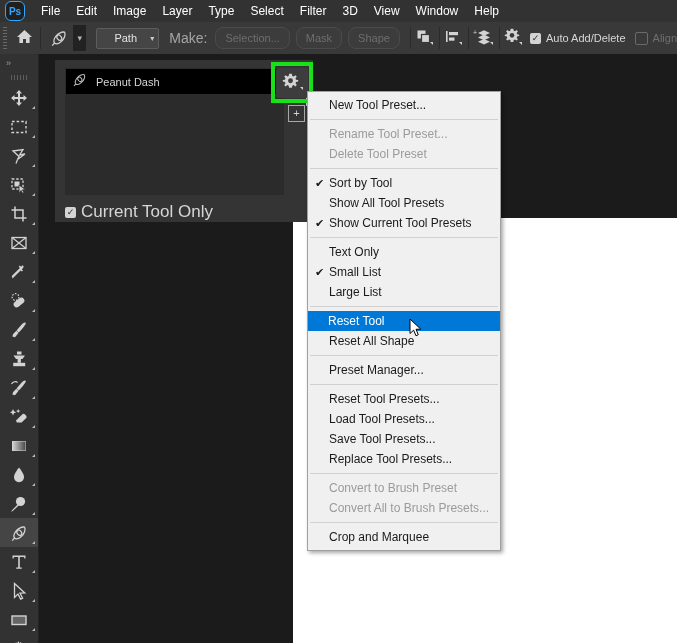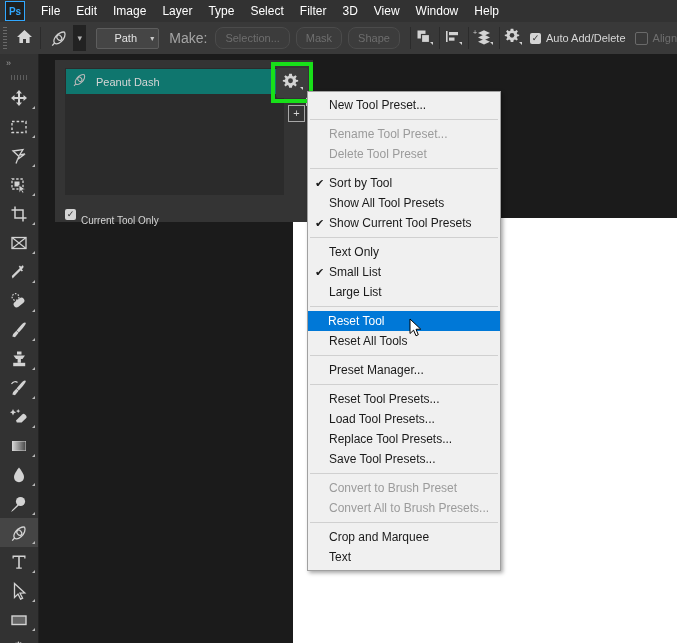--- a/index.html
+++ b/index.html
@@ -11,21 +11,21 @@
   }
   #app{position:relative;width:677px;height:643px;}
 
   
   .menubar{
     position:absolute;left:0;top:0;width:677px;height:22px;
     background:#323232;display:flex;align-items:center;
   }
   .ps-logo{
     width:18px;height:18px;margin-left:5px;margin-right:8px;
-    border:1px solid #31a8ff;border-radius:0;background:#1f1f1f;
+    border:1px solid #31a8ff;border-radius:6px;background:#1f1f1f;
     color:#31a8ff;font-size:10px;font-weight:bold;
     display:flex;align-items:center;justify-content:center;
     font-family:"Liberation Sans", sans-serif;
   }
   .menubar .mi{
     color:#ffffff;font-size:12px;padding:2px 8px;white-space:nowrap;
   }
 
   
   .optionsbar{
@@ -95,28 +95,28 @@
   
   .panel{
     position:absolute;left:55px;top:60px;width:258px;height:162px;background:#343434;
     box-sizing:border-box;
   }
   .preset-list{
     position:absolute;left:10px;top:8px;width:219px;height:127px;background:#2b2b2b;
     border:1px solid #2b2b2b;box-sizing:border-box;
   }
   .preset-row{
-    height:25px;background:#0f766e;display:flex;align-items:center;padding-left:6px;
+    height:25px;background:#000000;display:flex;align-items:center;padding-left:6px;
     box-sizing:border-box;
   }
   .preset-row .pname{color:#d6d6d6;font-size:11px;margin-left:8px;}
   .panel-bottom{
     position:absolute;left:10px;top:142px;display:flex;align-items:center;
   }
-  .panel-bottom .lbl{color:#d6d6d6;font-size:10px;margin-top:13px;}
+  .panel-bottom .lbl{color:#d6d6d6;font-size:17px;}
   .gear-btn{
     position:absolute;left:276px;top:68px;width:32px;height:30px;background:#3d3d3d;
     border-radius:2px;display:flex;align-items:center;justify-content:center;
   }
   .green-box{
     position:absolute;left:271px;top:62px;width:42px;height:41px;
     border:4px solid #18e019;box-sizing:border-box;
   }
   .newpreset-btn{
     position:absolute;left:288px;top:105px;width:15px;height:15px;
@@ -545,61 +545,57 @@
           <span class="chk"></span>
           <span class="txt">Large List</span>
         </div>
         <div class="ctx-sep"></div>
         <div class="ctx-item sel">
           <span class="chk"></span>
           <span class="txt">Reset Tool</span>
         </div>
         <div class="ctx-item">
           <span class="chk"></span>
-          <span class="txt">Reset All Tools</span>
+          <span class="txt">Reset All Shape</span>
         </div>
         <div class="ctx-sep"></div>
         <div class="ctx-item">
           <span class="chk"></span>
           <span class="txt">Preset Manager...</span>
         </div>
         <div class="ctx-sep"></div>
         <div class="ctx-item">
           <span class="chk"></span>
           <span class="txt">Reset Tool Presets...</span>
         </div>
         <div class="ctx-item">
           <span class="chk"></span>
           <span class="txt">Load Tool Presets...</span>
         </div>
         <div class="ctx-item">
           <span class="chk"></span>
+          <span class="txt">Save Tool Presets...</span>
+        </div>
+        <div class="ctx-item">
+          <span class="chk"></span>
           <span class="txt">Replace Tool Presets...</span>
         </div>
-        <div class="ctx-item">
-          <span class="chk"></span>
-          <span class="txt">Save Tool Presets...</span>
-        </div>
         <div class="ctx-sep"></div>
         <div class="ctx-item disabled">
           <span class="chk"></span>
           <span class="txt">Convert to Brush Preset</span>
         </div>
         <div class="ctx-item disabled">
           <span class="chk"></span>
           <span class="txt">Convert All to Brush Presets...</span>
         </div>
         <div class="ctx-sep"></div>
         <div class="ctx-item">
           <span class="chk"></span>
           <span class="txt">Crop and Marquee</span>
-        </div>
-        <div class="ctx-item">
-          <span class="chk"></span>
-          <span class="txt">Text</span>
         </div>
       </div>
   </div>
 
   <div class="cursor">
     <svg width="14" height="20" viewBox="0 0 14 20">
       <path d="M1 1 L1 15.5 L4.6 12.2 L7 17.8 L9.3 16.7 L7 11.3 L11.7 11.1 Z" fill="#ffffff" stroke="#000000" stroke-width="1"></path>
     </svg>
   </div>
 

